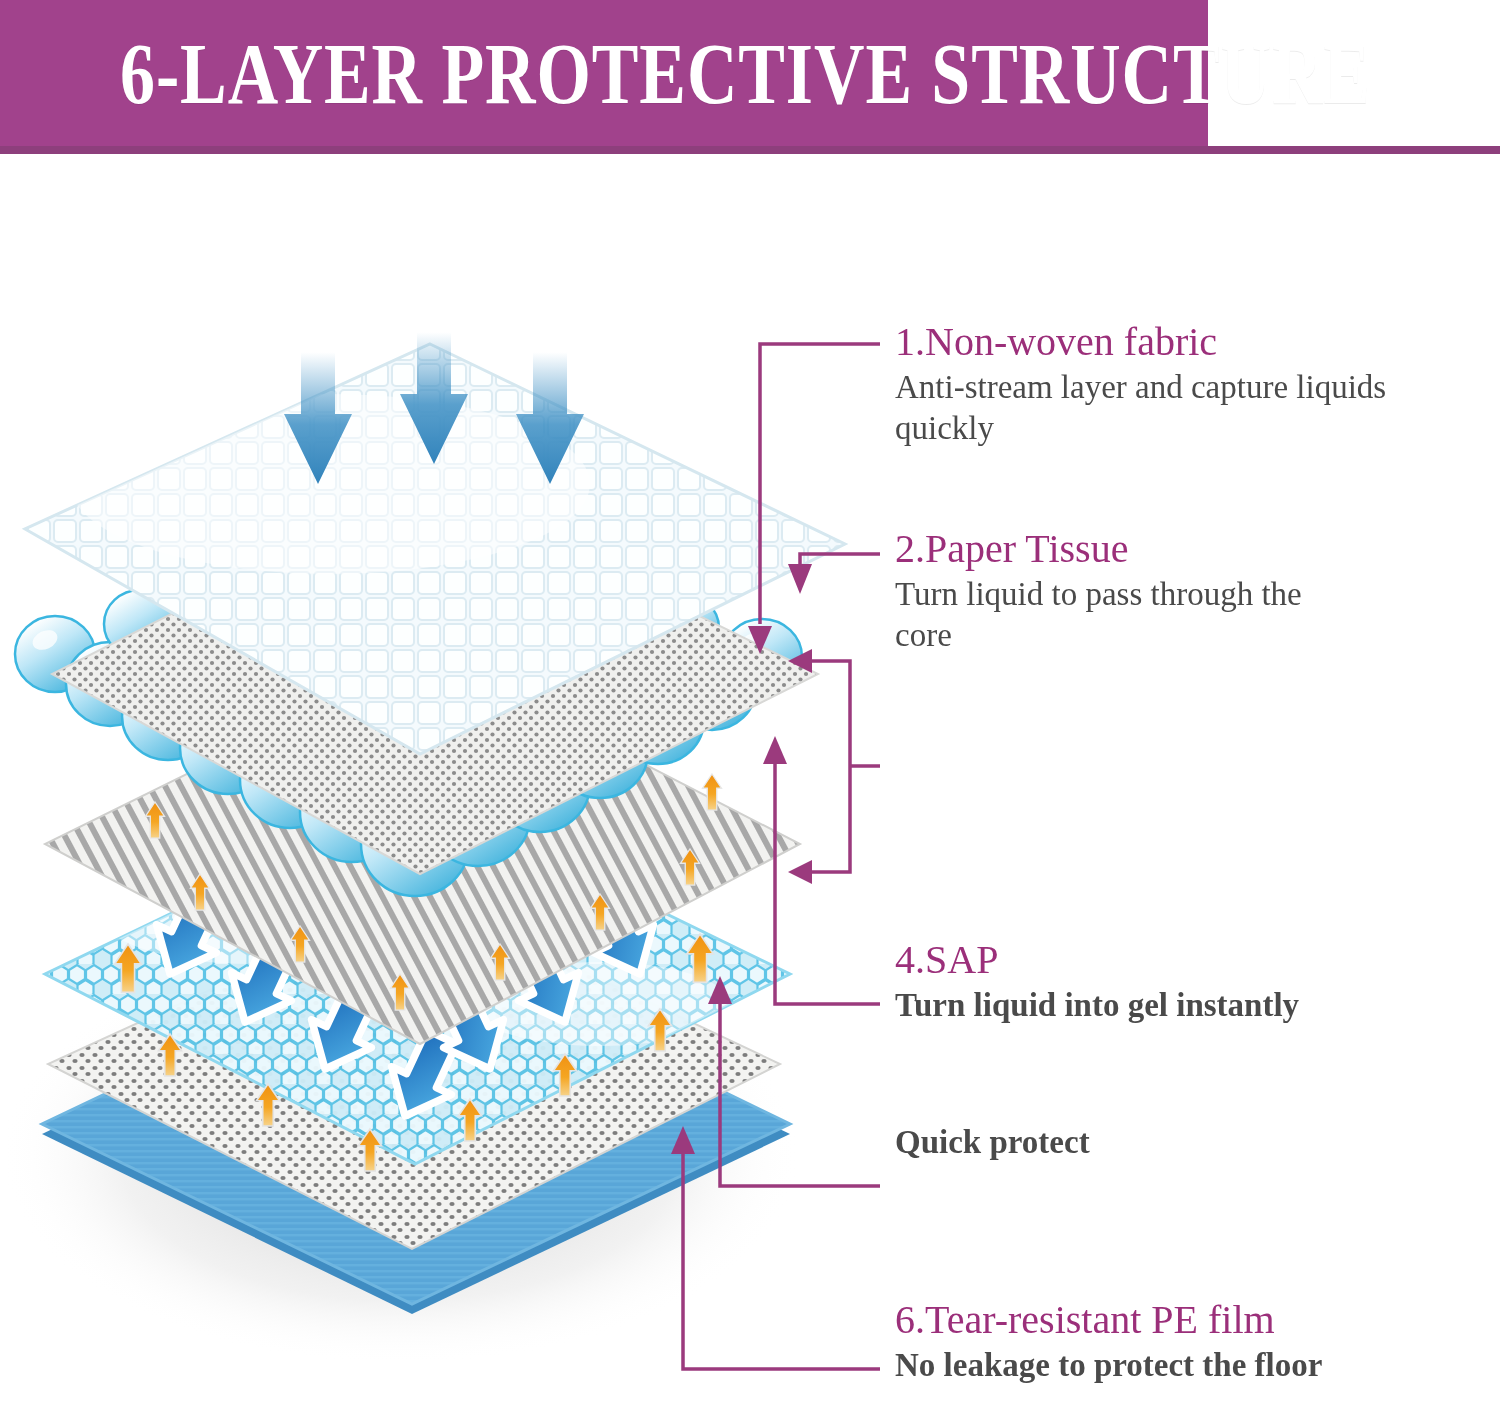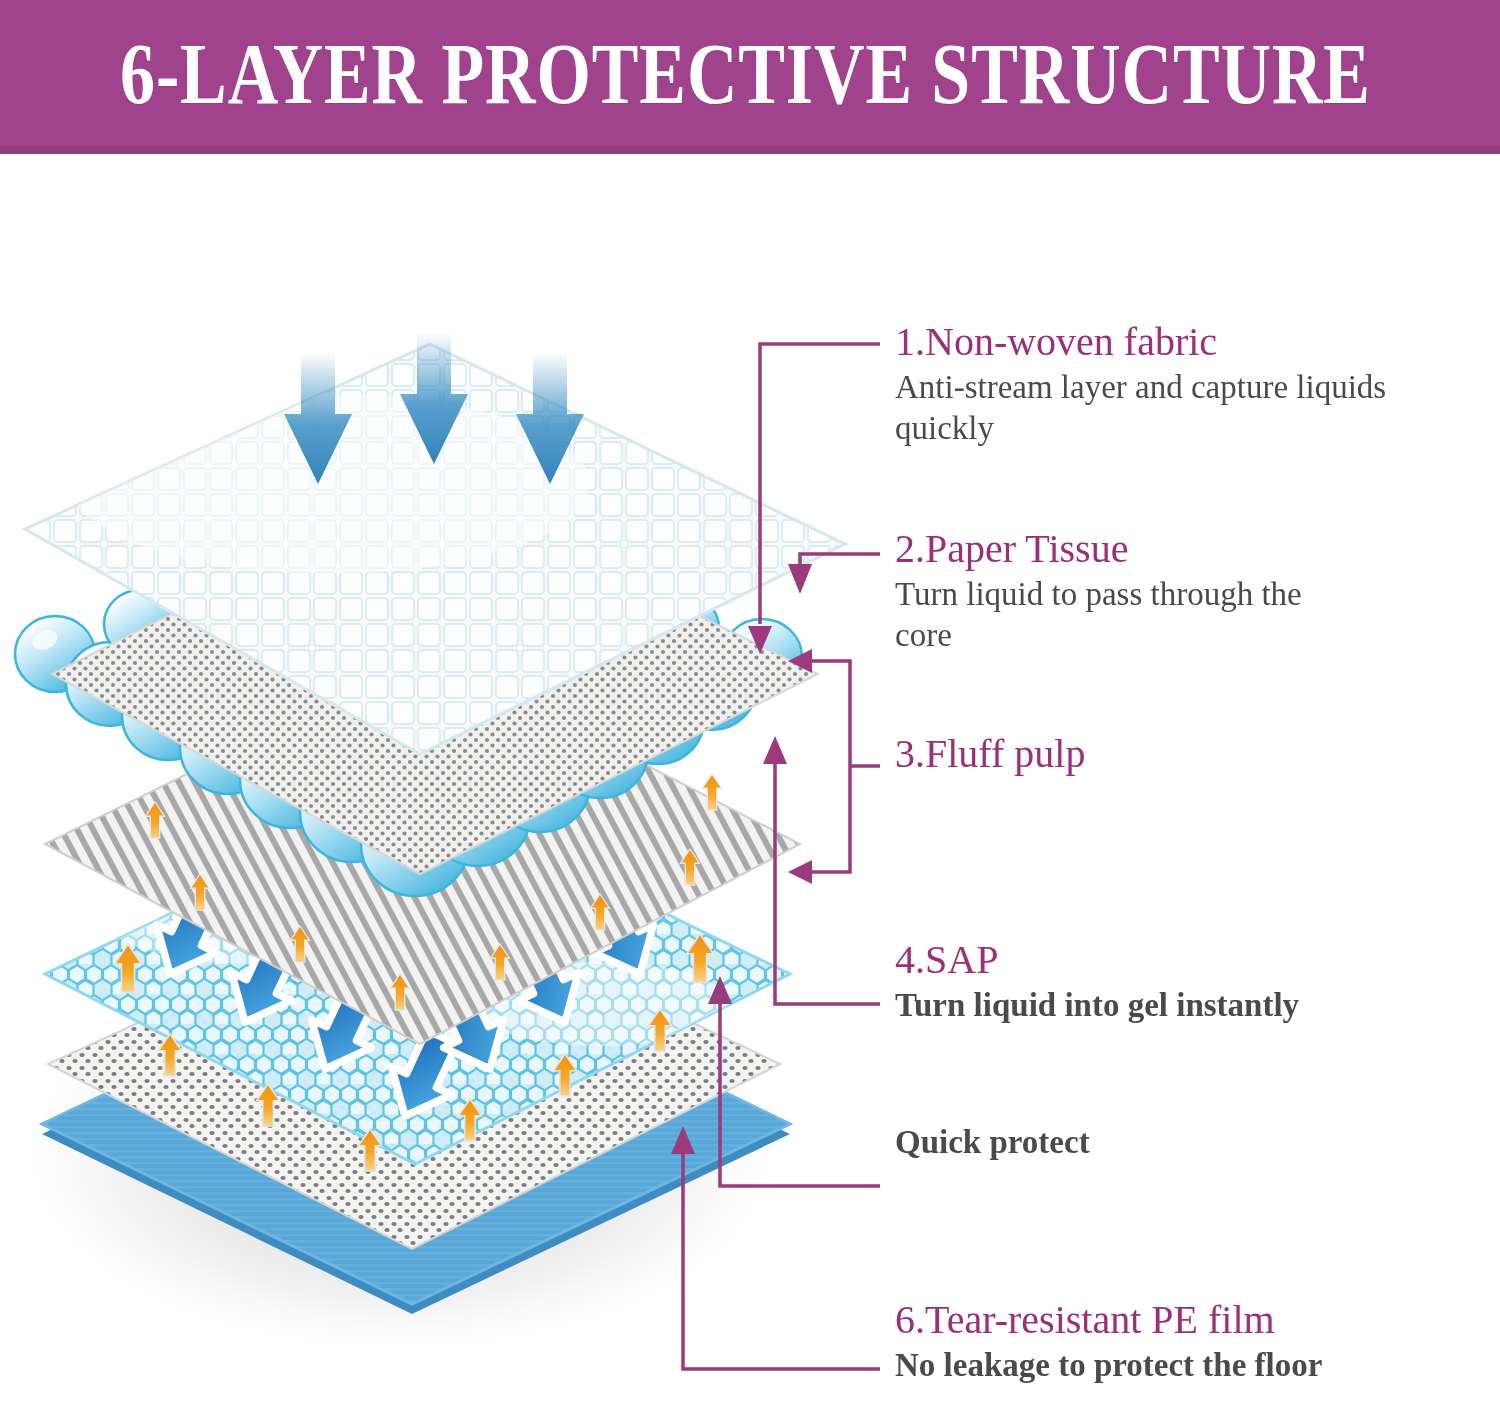--- a/index.html
+++ b/index.html
@@ -3,21 +3,21 @@
 <meta charset="utf-8">
 <style>
   html,body{margin:0;padding:0;background:#ffffff;}
   body{
     width:1500px;height:1426px;position:relative;overflow:hidden;
     font-family:"Liberation Serif","DejaVu Serif",serif;
   }
 
   
   #header-banner{
-    position:absolute;left:0;top:0;width:1500px;height:146px;
+    position:absolute;left:0;top:0;width:1208px;height:146px;
     background:#a1428c;
     display:flex;align-items:center;
   }
   #header-underline{
     position:absolute;left:0;top:146px;width:1500px;height:8px;
     background:#8d3f7c;
   }
   #header-title{
     margin-left:120px;
     color:#ffffff;
@@ -409,21 +409,20 @@
   <div class="label-title">1.Non-woven fabric</div>
   <div class="label-desc w1">Anti-stream layer and capture liquids quickly</div>
 </div>
 
 <div class="label-block" id="label-2">
   <div class="label-title">2.Paper Tissue</div>
   <div class="label-desc w2">Turn liquid to pass through the core</div>
 </div>
 
 <div class="label-block" id="label-3">
-  <div class="label-title">3.Fluff  pulp</div>
 </div>
 
 <div class="label-block" id="label-4">
   <div class="label-title">4.SAP</div>
   <div class="label-desc nw">Turn liquid into gel instantly</div>
 </div>
 
 <div class="label-block" id="label-5">
   <div class="label-desc nw">Quick protect</div>
 </div>

